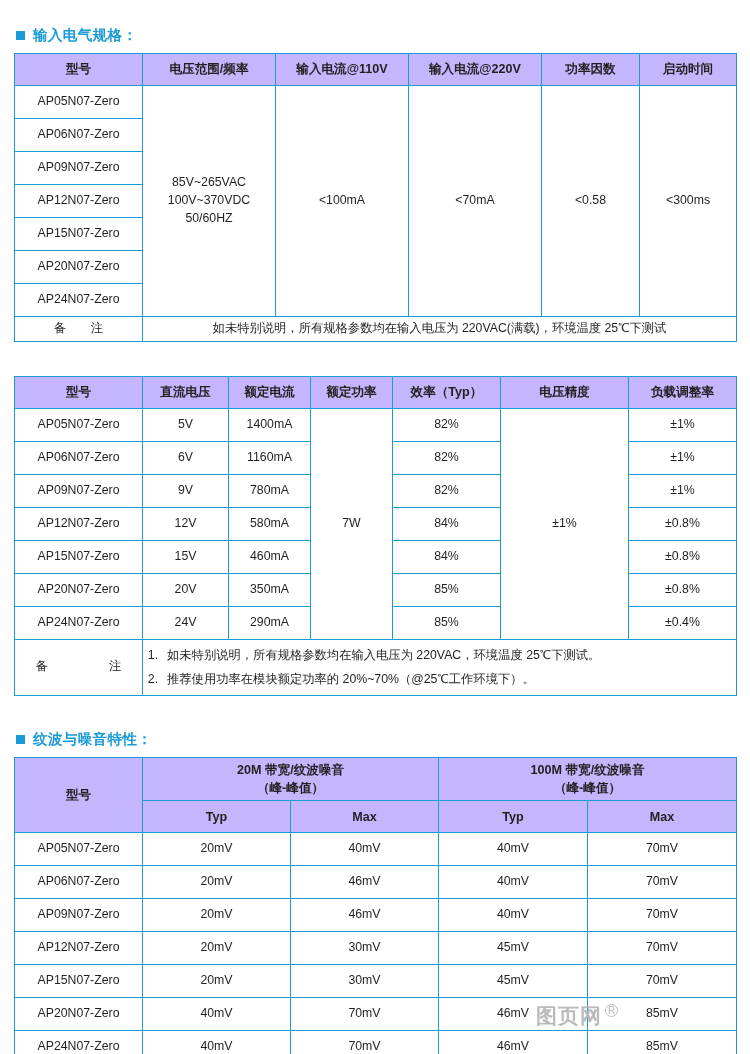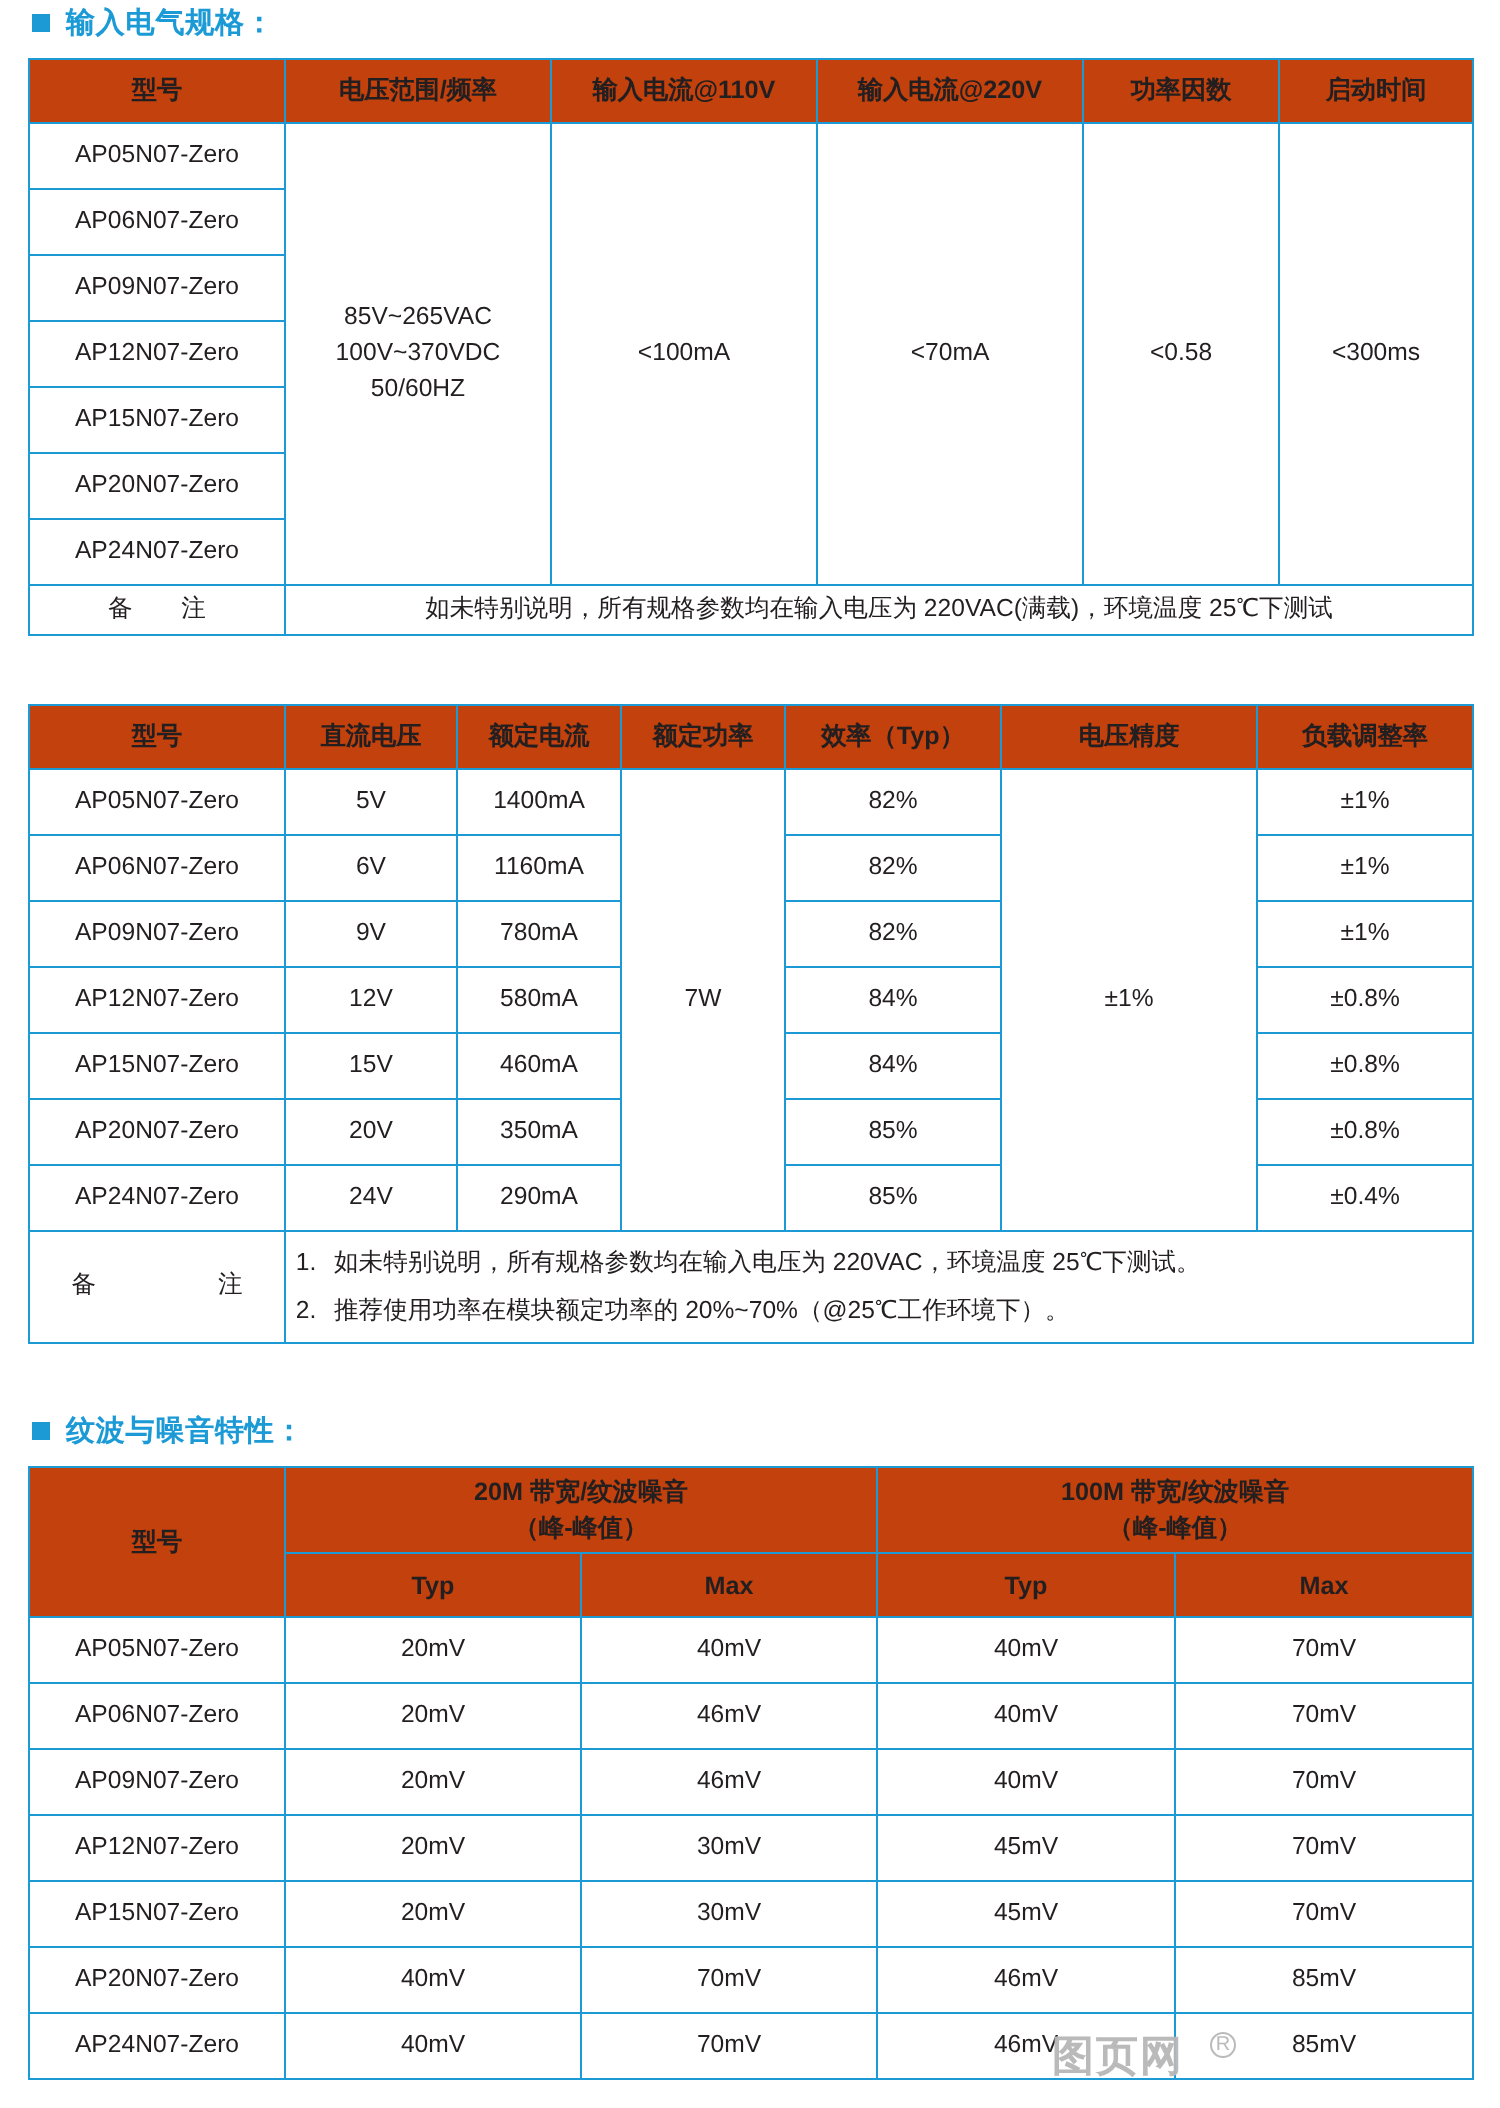--- a/index.html
+++ b/index.html
@@ -13,21 +13,21 @@
     font-family: "Liberation Sans", sans-serif;
     color: #231f20;
     position: relative;
     overflow: hidden;
   }
   .page {
     position: relative;
     width: 632px;
     height: 1054px;
     box-sizing: border-box;
-    padding: 2px 14px 0 14px;
+    padding: 26px 14px 0 14px;
   }
 
   
   .section-head {
     display: flex;
     align-items: center;
     gap: 8px;
     margin: 0 0 8px 2px;
   }
   .sq {
@@ -55,21 +55,21 @@
   table.spec td, table.spec th {
     border: 1px solid #1b9ad6;
     text-align: center;
     vertical-align: middle;
     padding: 3px 2px;
     font-weight: normal;
     color: #231f20;
     line-height: 1.45;
   }
   table.spec thead th {
-    background: #c2410c;
+    background: #c4b5fd;
     font-weight: bold;
     height: 25px;
     font-size: 12.6px;
   }
   td.model {
     text-align: center;
     height: 26px;
   }
   td.note-label {
     font-weight: bold;
@@ -101,24 +101,24 @@
     margin-left: 28px;
   }
 
   .gap-a { height: 34px; }
   .gap-b { height: 34px; }
 
   
   .watermark {
     position: absolute;
     right: 14px;
-    bottom: 12px;
+    bottom: 24px;
     display: flex;
     align-items: center;
-    gap: 13px;
+    gap: 3px;
     opacity: 0.95;
   }
   .wm-text {
     font-size: 21px;
     font-weight: bold;
     color: #b7b7b7;
     letter-spacing: 1px;
   }
   .wm-r {
     font-size: 10px;

